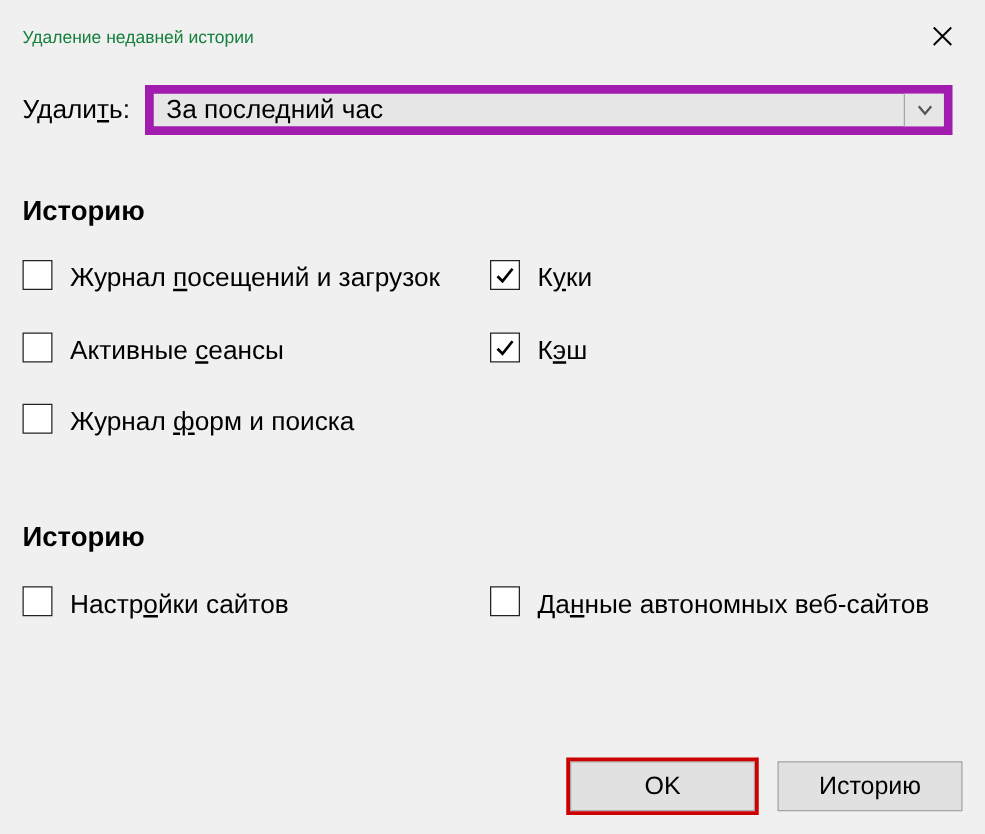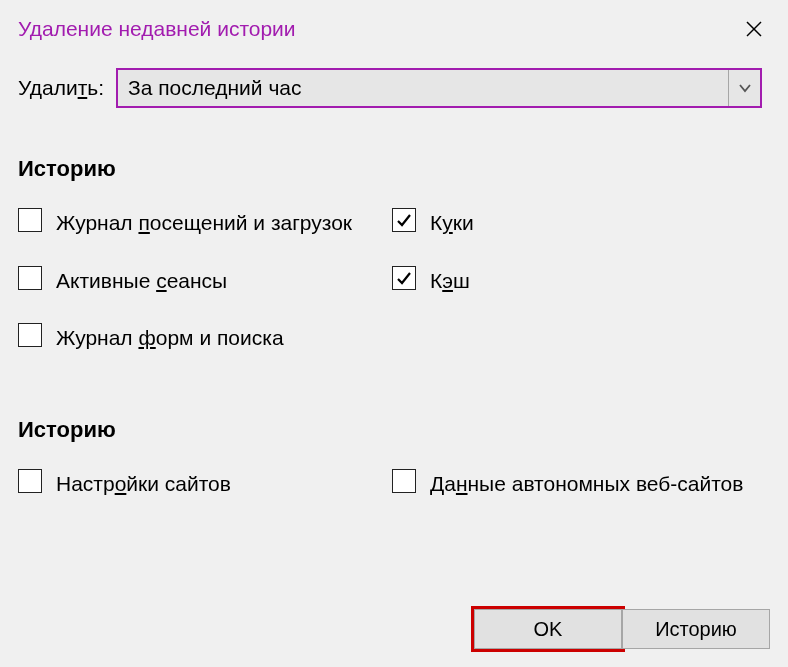--- a/index.html
+++ b/index.html
@@ -19,22 +19,22 @@
     position: relative;
   }
   .titlebar {
     display: flex;
     align-items: center;
     justify-content: space-between;
     padding: 6px 14px 2px 18px;
     height: 54px;
   }
   .titlebar .title {
-    font-size: 21px;
-    color: #a21caf;
+    font-size: 14px;
+    color: #15803d;
   }
   .close-btn {
     width: 40px;
     height: 40px;
     display: flex;
     align-items: center;
     justify-content: center;
     cursor: pointer;
     font-size: 22px;
     color: #222;
@@ -53,21 +53,21 @@
     margin-bottom: 48px;
   }
   .row-delete .lbl {
     font-size: 21px;
     color: #000;
   }
   .select-wrap {
     flex: 1;
     position: relative;
     height: 40px;
-    border: 2px solid #a21caf;
+    border: 7px solid #a21caf;
     background: #e6e6e6;
     display: flex;
     align-items: center;
     padding: 0 38px 0 10px;
     cursor: pointer;
   }
   .select-wrap .value {
     font-size: 21px;
     color: #000;
   }
@@ -129,21 +129,21 @@
 
   .section.data {
     margin-top: 38px;
   }
 
   .footer {
     position: absolute;
     right: 18px;
     bottom: 18px;
     display: flex;
-    gap: 0;
+    gap: 18px;
   }
   .btn {
     min-width: 148px;
     height: 40px;
     border: 1px solid #a6a6a6;
     background: #e1e1e1;
     font-size: 20px;
     color: #000;
     display: flex;
     align-items: center;

